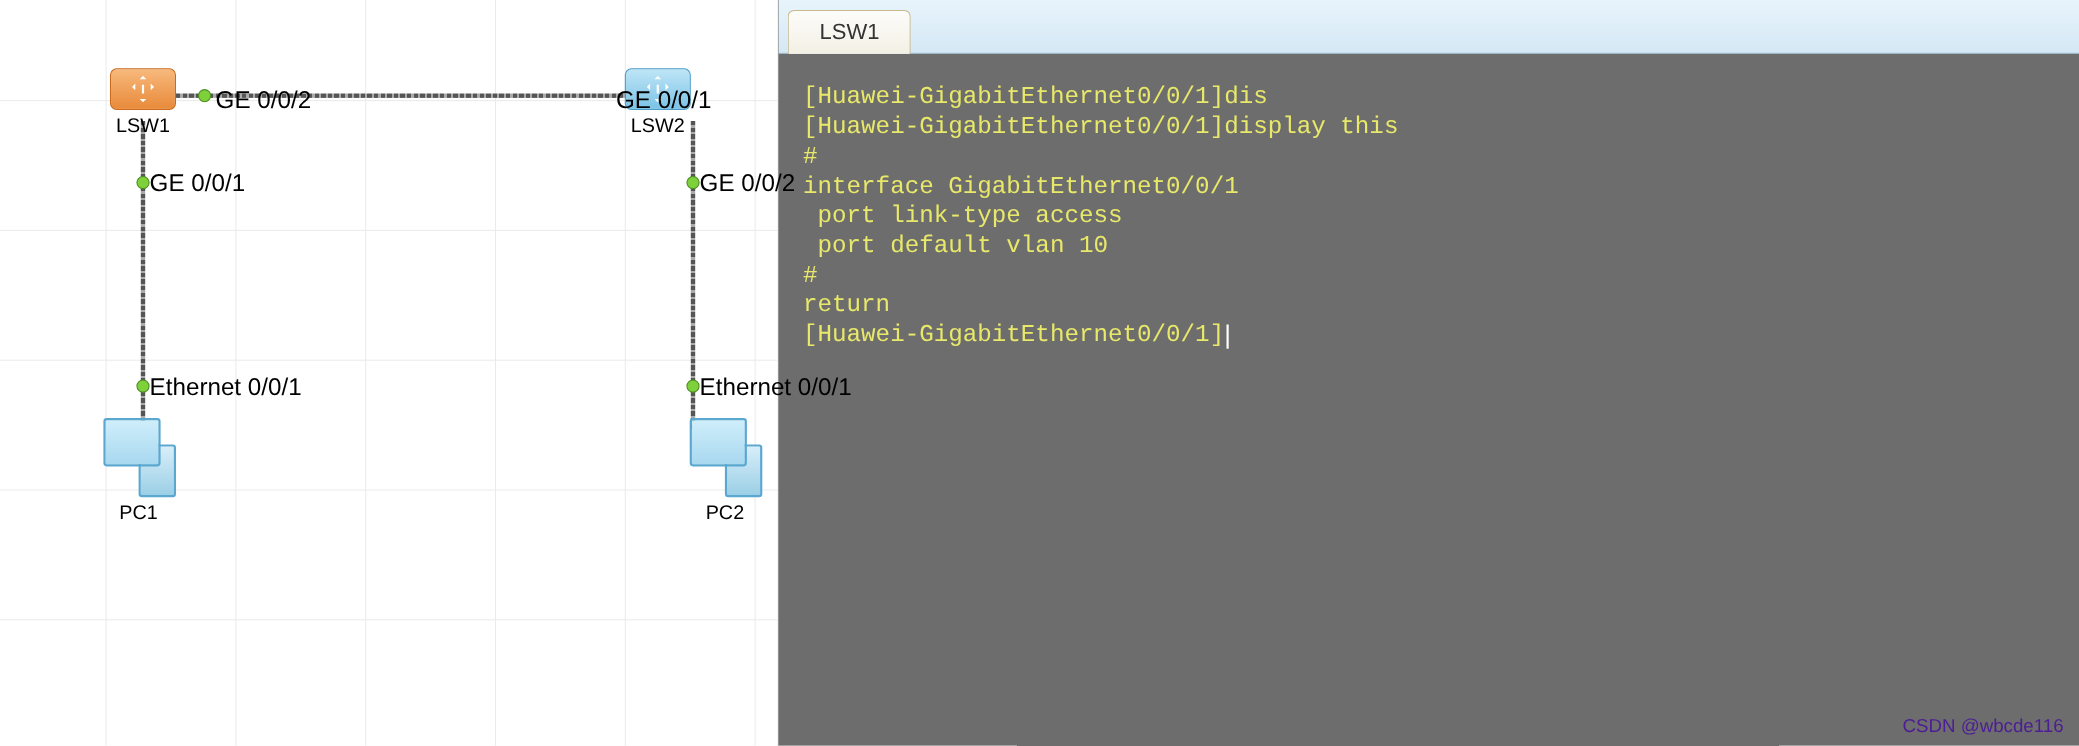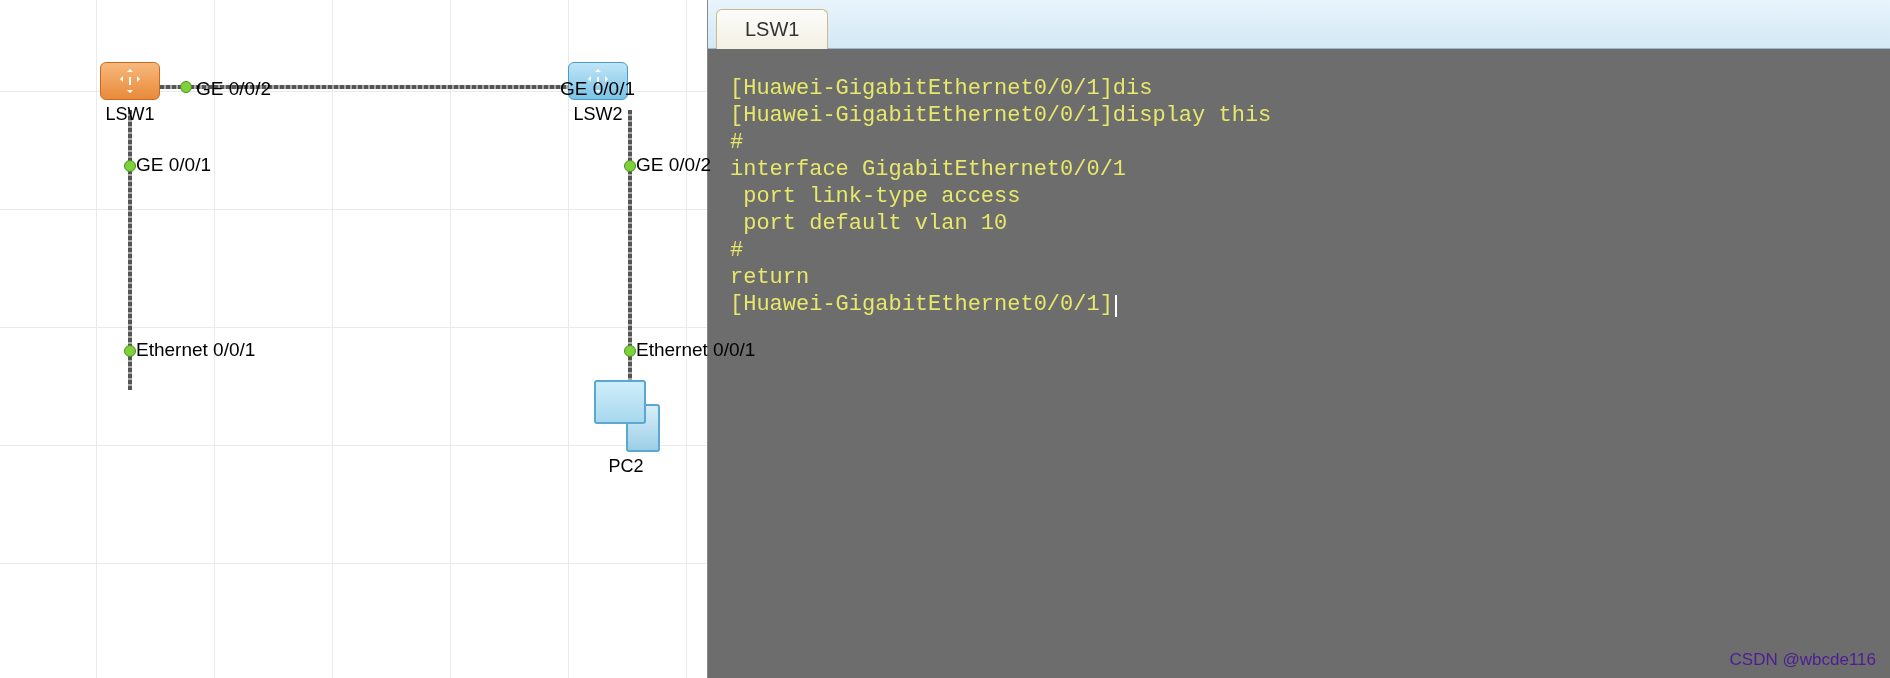--- a/index.html
+++ b/index.html
@@ -1,20 +1,20 @@
 <!DOCTYPE html>
 <html><head>
 <meta charset="utf-8">
 <style>
 html,body{margin:0;padding:0;width:1890px;height:678px;font-family:Arial,sans-serif;background:#fff;overflow:hidden}
 .app{display:flex;width:100%;height:100%}
 .canvas{position:relative;width:707px;height:678px;background:#fff;background-image:linear-gradient(#eaeaea 1px,transparent 1px),linear-gradient(90deg,#eaeaea 1px,transparent 1px);background-size:118px 118px;background-position:-22px -27px}
 .node{position:absolute;display:flex;flex-direction:column;align-items:center}
 .node-label{font-size:18px;color:#000;margin-top:4px;text-align:center}
-.port-label{position:absolute;font-size:19px;color:#000;white-space:nowrap}
+.port-label{position:absolute;font-size:22px;color:#000;white-space:nowrap}
 .link{position:absolute;background:repeating-linear-gradient(90deg,#555 0 4px,#aaa 4px 6px);height:4px}
 .link-v{position:absolute;background:repeating-linear-gradient(0deg,#555 0 4px,#aaa 4px 6px);width:4px}
 .endpoint{position:absolute;width:10px;height:10px;border-radius:50%;background:#7fd13b;border:1px solid #4a8f1e}
 .terminal-panel{flex:1;display:flex;flex-direction:column;border-left:1px solid #888;background:#f0f0f0}
 .tab-bar{height:48px;background:linear-gradient(#e8f4fc,#d4e8f5);border-bottom:1px solid #9bbad0;display:flex;align-items:flex-end;padding-left:8px}
 .tab{background:linear-gradient(#fcfcfa,#f3f0e4);border:1px solid #c9b98a;border-bottom:none;border-radius:6px 6px 0 0;padding:8px 28px;font-size:20px;color:#333;font-family:Arial;position:relative;bottom:-1px}
 .terminal{flex:1;background:#6d6d6d;padding:14px 10px;overflow:auto}
 .terminal pre{margin:12px;font-family:"Courier New",monospace;font-size:22px;line-height:27px;color:#e8e86a;white-space:pre}
 .cursor{display:inline-block;width:2px;height:22px;background:#fff;vertical-align:text-bottom;margin-left:2px}
 .watermark{position:absolute;right:14px;bottom:8px;font-size:17px;color:#4c1d95;font-family:Arial}
@@ -58,22 +58,29 @@
 
     <div class="node" style="left:568px;top:62px">
       <div class="switch-body switch-blue">
         <svg class="arrows" viewBox="0 0 24 24">
             <path d="M5 7l-3 3 3 3V7zm14 0v6l3-3-3-3zM9 3l3-3 3 3H9zm0 18h6l-3 3-3-3zM11 8h2v8h-2z"></path>
           </svg>
       </div>
       <div class="node-label">LSW2</div>
     </div>
 
+    <div class="node" style="left:92px;top:380px">
+      <div class="pc-wrap">
+        <div class="pc-base"></div>
+          <div class="pc-mon"></div>
+      </div>
+      <div class="node-label">PC1</div>
+    </div>
 
-    <div class="node" style="left:592px;top:380px">
+    <div class="node" style="left:625px;top:380px">
       <div class="pc-wrap">
         <div class="pc-base"></div>
           <div class="pc-mon"></div>
       </div>
       <div class="node-label">PC2</div>
     </div>
 
     <div class="port-label" style="left:196px;top:78px">GE 0/0/2</div>
     <div class="port-label" style="left:560px;top:78px">GE 0/0/1</div>
     <div class="port-label" style="left:136px;top:154px">GE 0/0/1</div>

